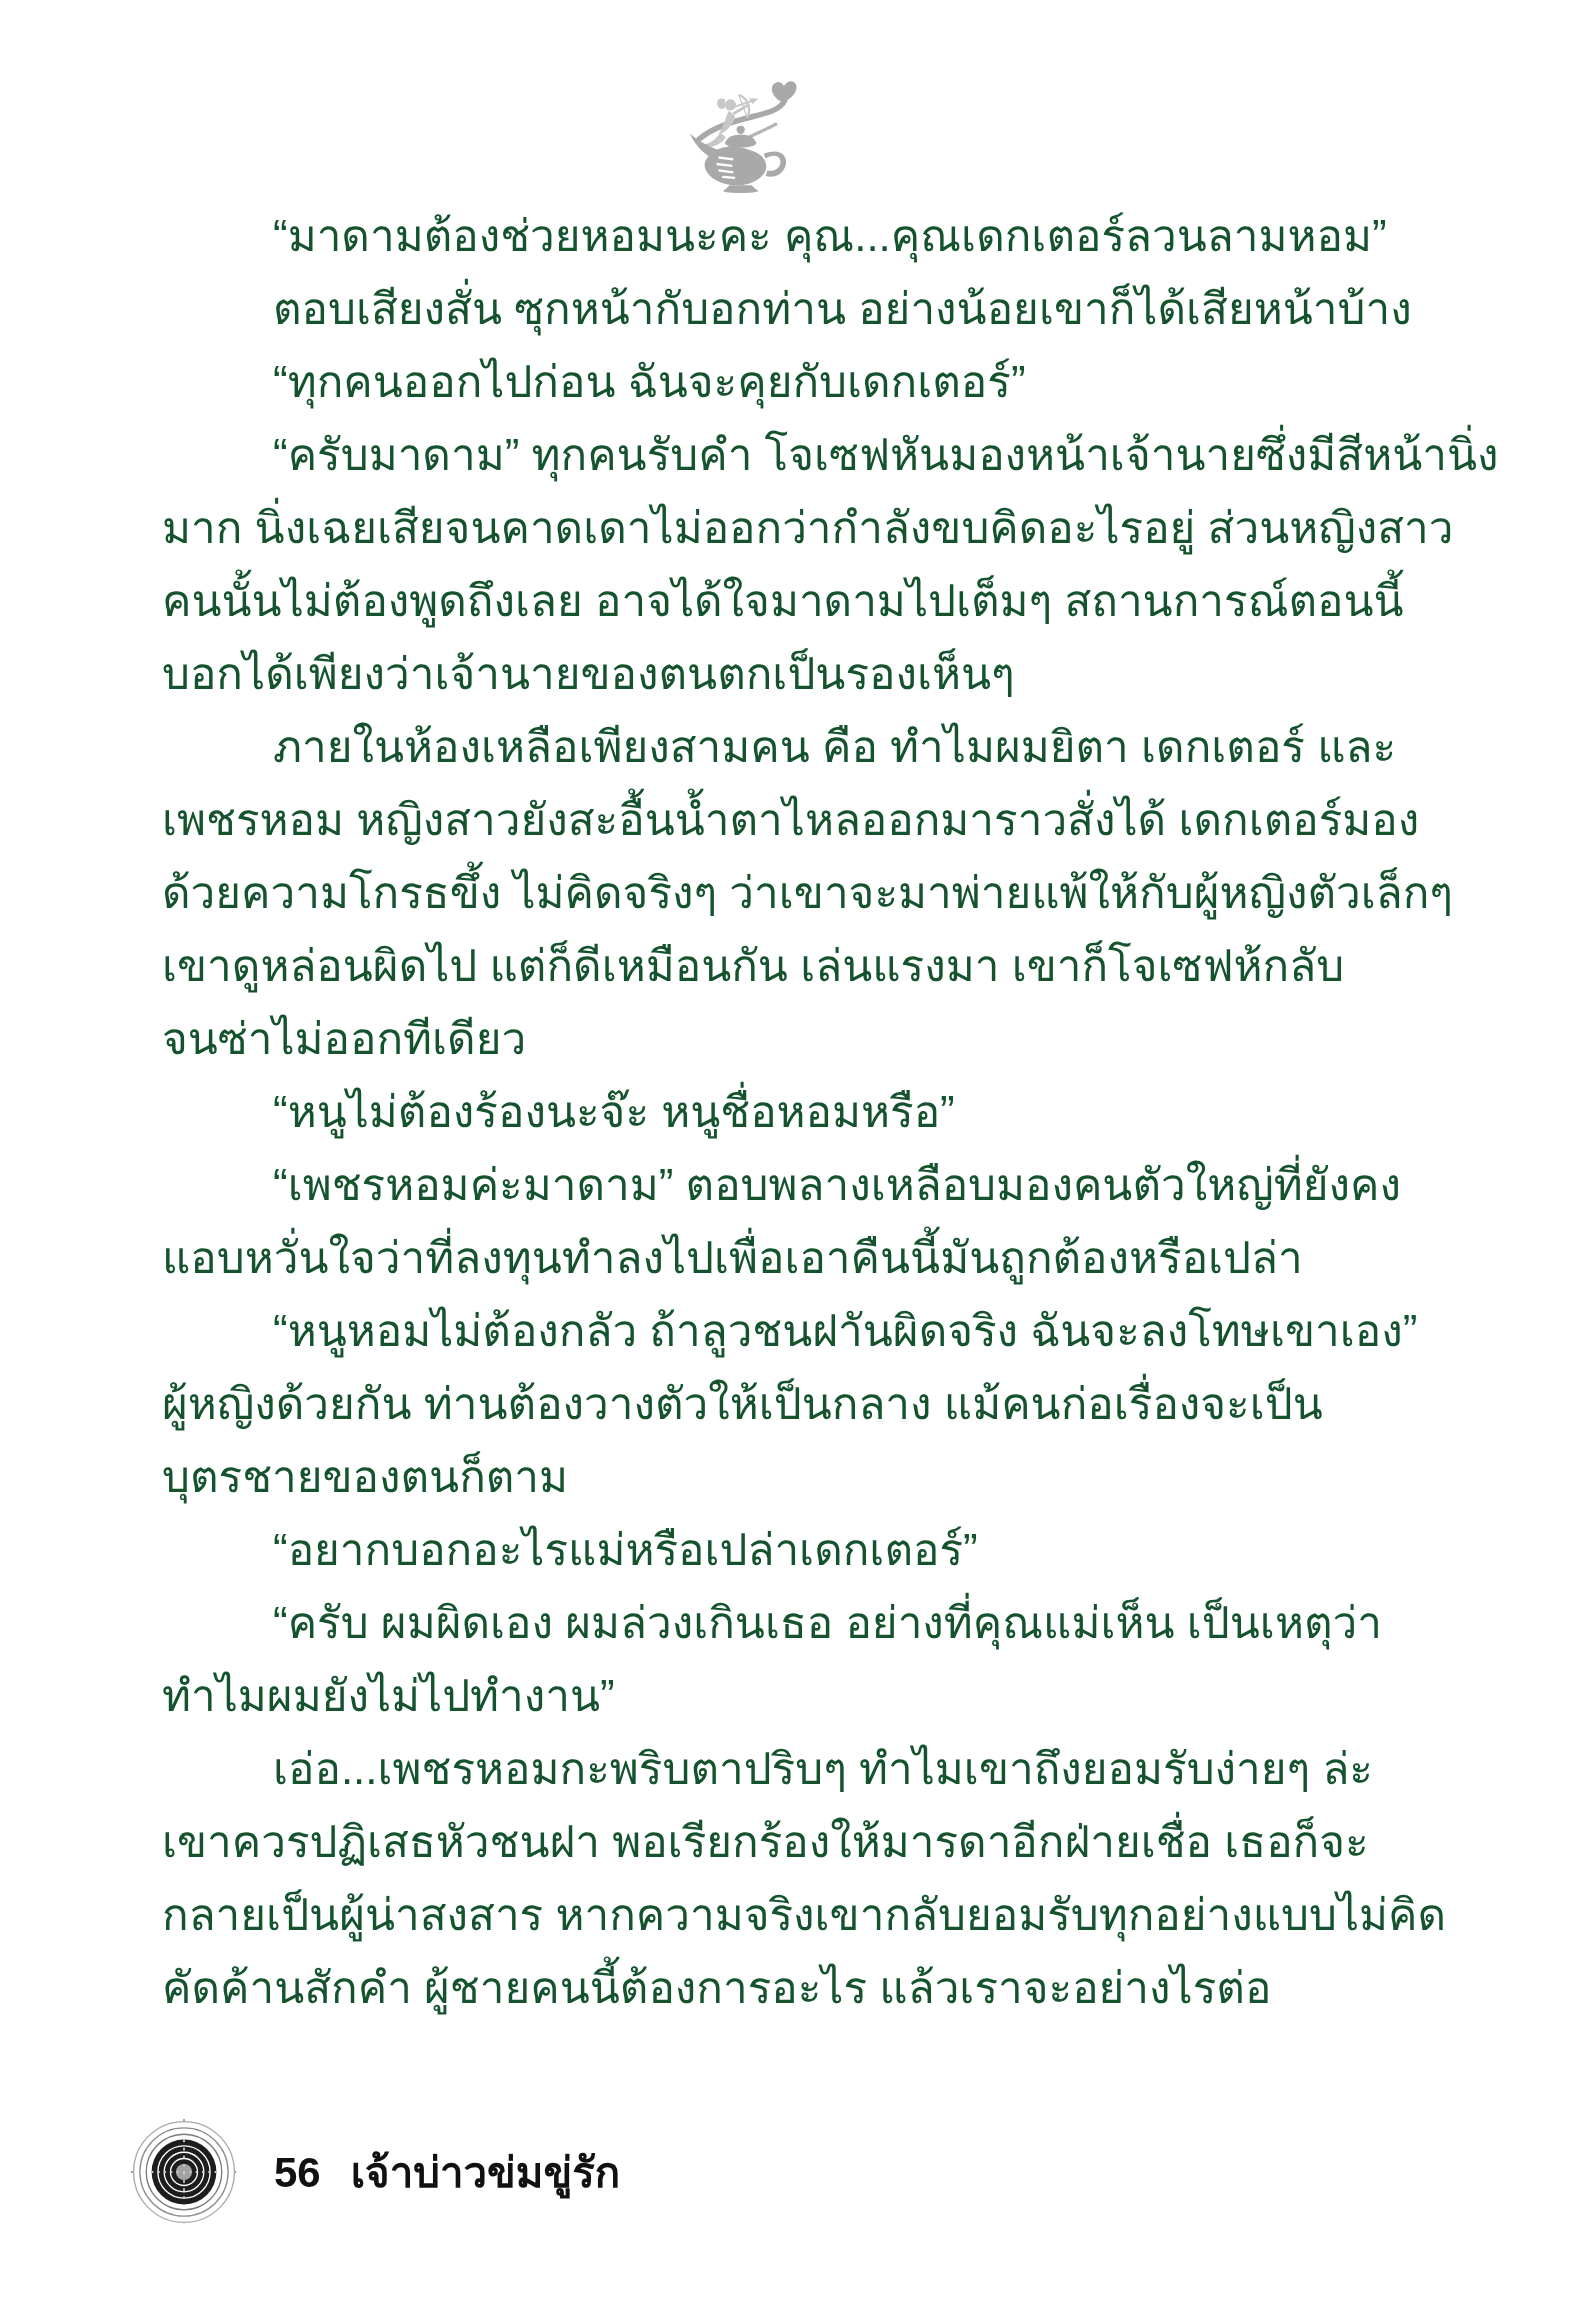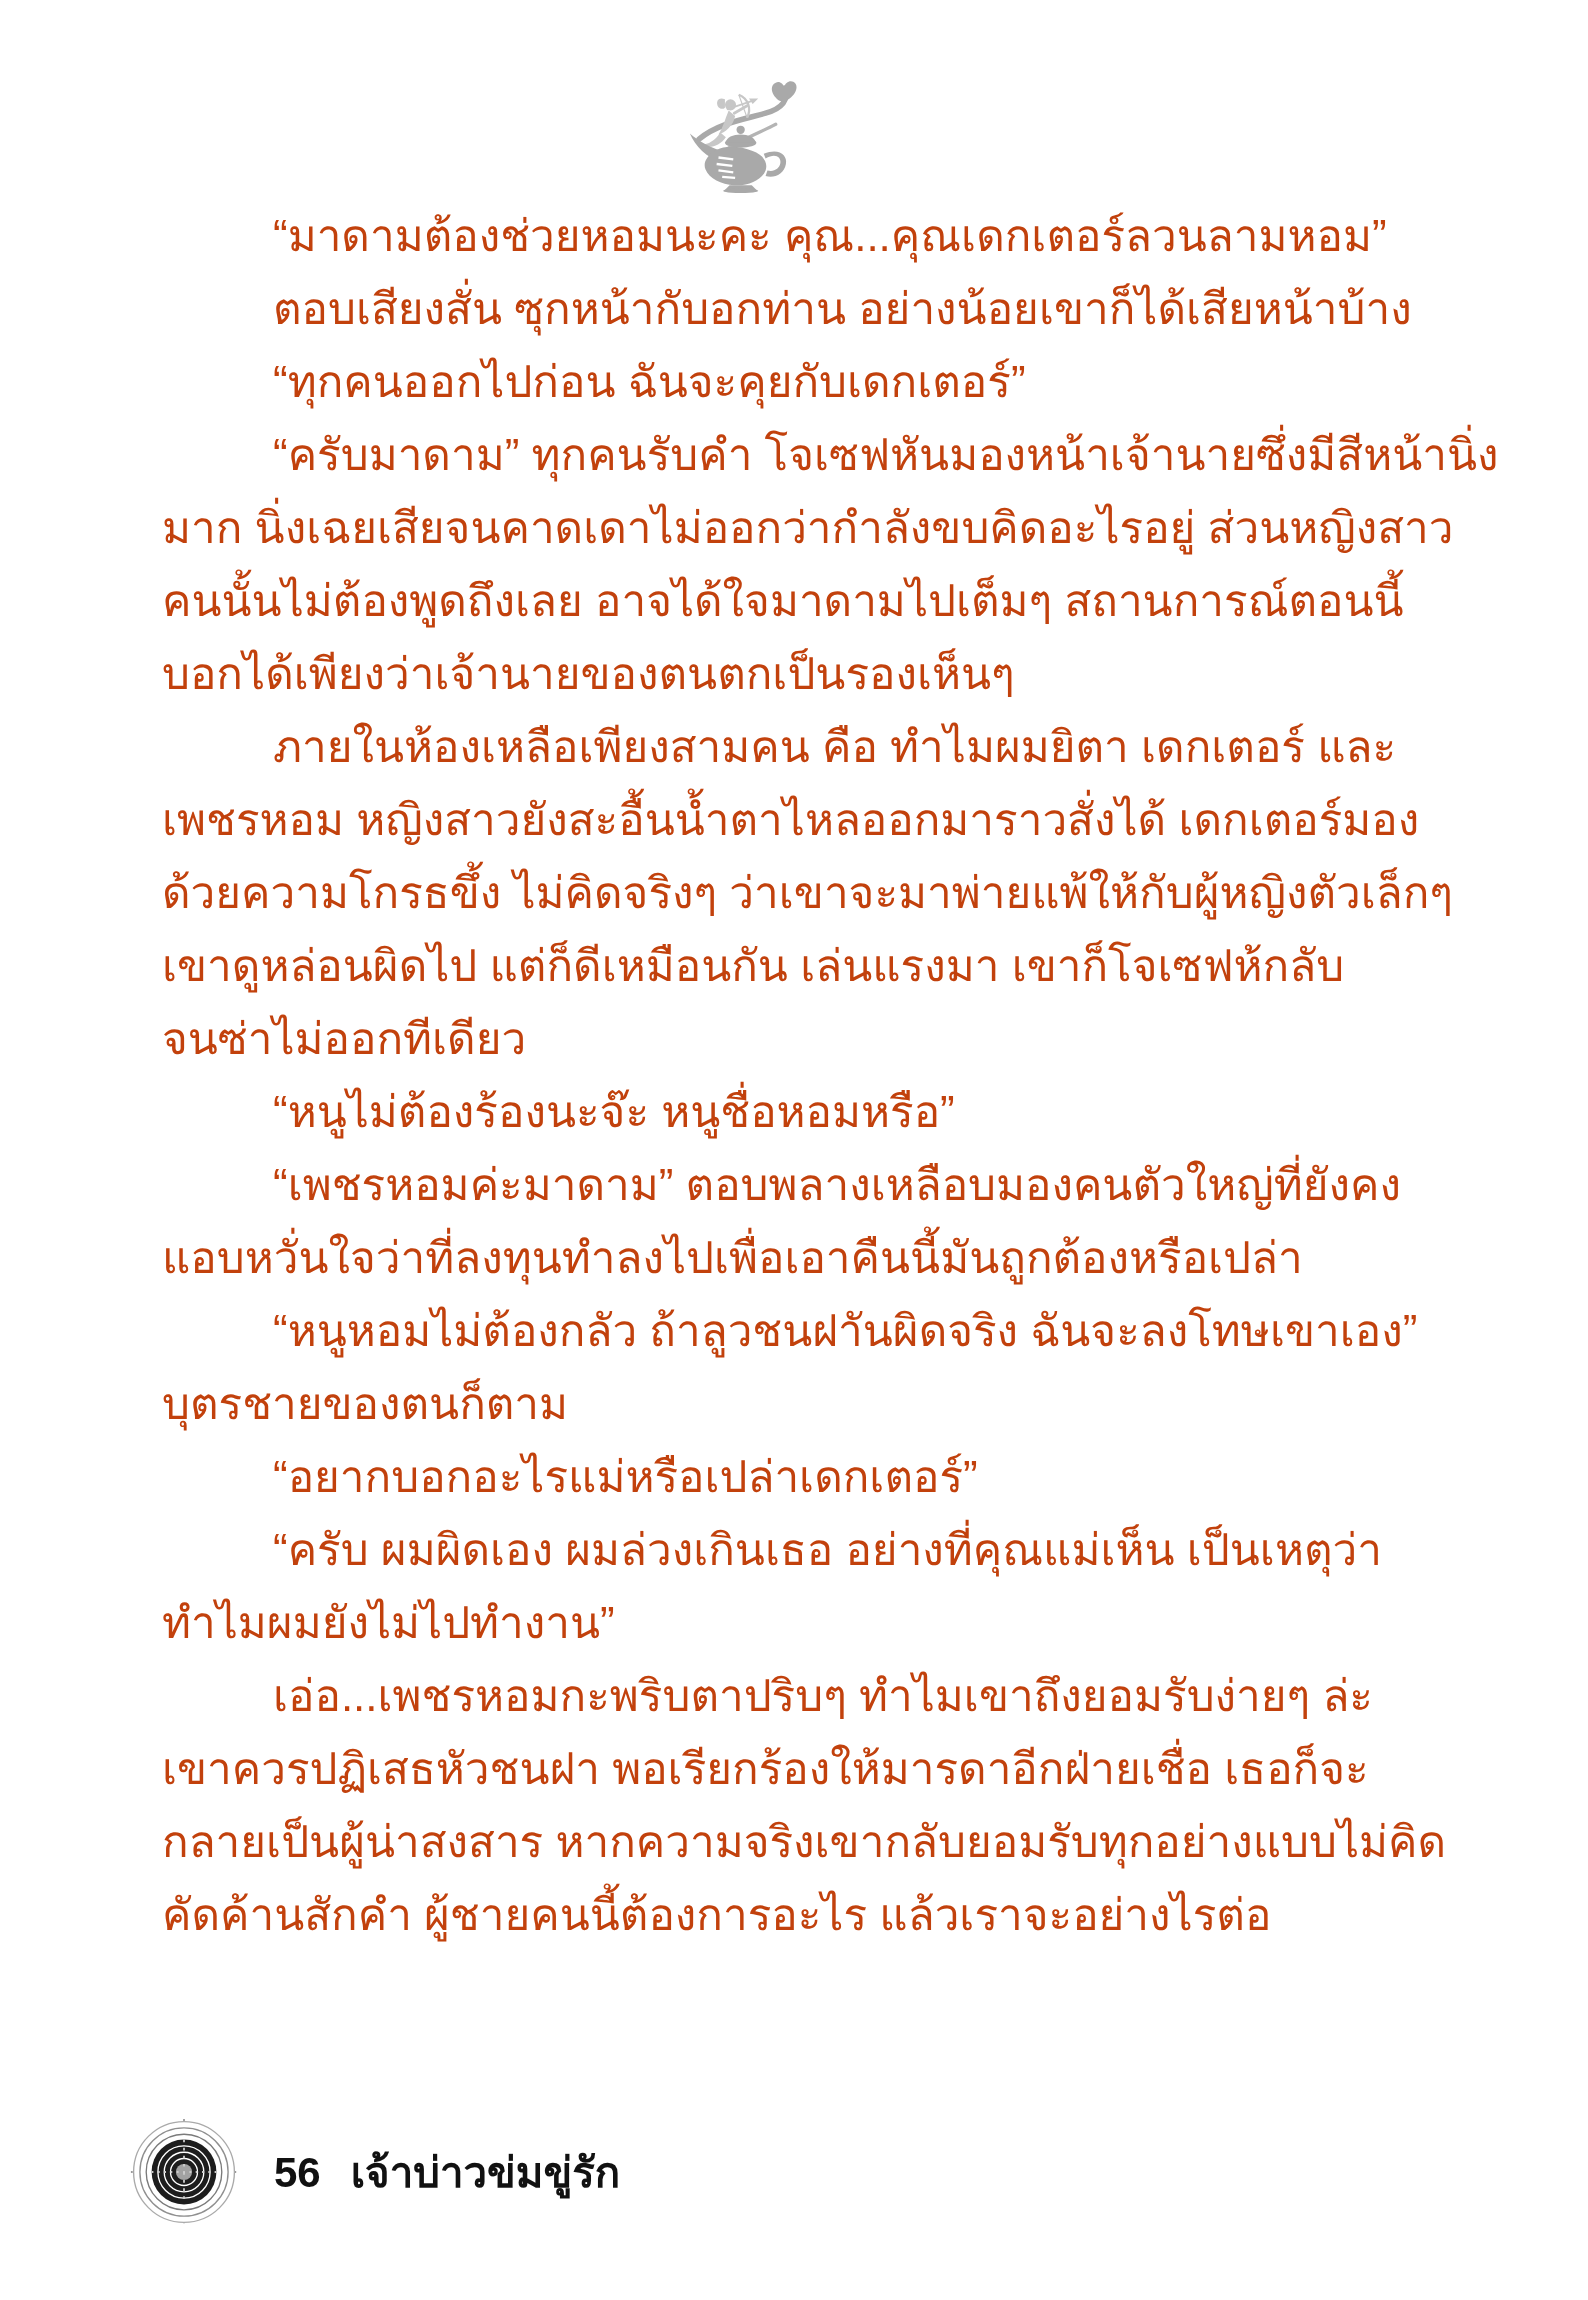--- a/index.html
+++ b/index.html
@@ -8,21 +8,21 @@
     width:1589px;height:2300px;
     background:#ffffff;
     overflow:hidden;
     font-family:"Liberation Sans","DejaVu Sans",sans-serif;
   }
   .ornament{
     position:absolute;left:688px;top:74px;width:109px;height:119px;
   }
   .body-text{
     position:absolute;left:162px;top:199px;width:1178px;
-    color:#c2410c;
+    color:#14532d;
   }
   .line{
     height:73px;line-height:73px;
     font-size:44px;
     white-space:nowrap;
     font-weight:400;
   }
   .line.indent{padding-left:111px;}
   .footer{
     position:absolute;left:0;top:2115px;width:1496px;height:116px;
@@ -92,20 +92,21 @@
       <div class="line">บอกได้เพียงว่าเจ้านายของตนตกเป็นรองเห็นๆ</div>
       <div class="line indent">ภายในห้องเหลือเพียงสามคน คือ ทำไมผมยิตา เดกเตอร์ และ</div>
       <div class="line">เพชรหอม หญิงสาวยังสะอื้นน้ำตาไหลออกมาราวสั่งได้ เดกเตอร์มอง</div>
       <div class="line">ด้วยความโกรธขึ้ง ไม่คิดจริงๆ ว่าเขาจะมาพ่ายแพ้ให้กับผู้หญิงตัวเล็กๆ</div>
       <div class="line">เขาดูหล่อนผิดไป แต่ก็ดีเหมือนกัน เล่นแรงมา เขาก็โจเซฟห้กลับ</div>
       <div class="line">จนซ่าไม่ออกทีเดียว</div>
       <div class="line indent">“หนูไม่ต้องร้องนะจ๊ะ หนูชื่อหอมหรือ”</div>
       <div class="line indent">“เพชรหอมค่ะมาดาม” ตอบพลางเหลือบมองคนตัวใหญ่ที่ยังคง</div>
       <div class="line">แอบหวั่นใจว่าที่ลงทุนทำลงไปเพื่อเอาคืนนี้มันถูกต้องหรือเปล่า</div>
       <div class="line indent">“หนูหอมไม่ต้องกลัว ถ้าลูวชนฝาันผิดจริง ฉันจะลงโทษเขาเอง”</div>
+      <div class="line">ผู้หญิงด้วยกัน ท่านต้องวางตัวให้เป็นกลาง แม้คนก่อเรื่องจะเป็น</div>
       <div class="line">บุตรชายของตนก็ตาม</div>
       <div class="line indent">“อยากบอกอะไรแม่หรือเปล่าเดกเตอร์”</div>
       <div class="line indent">“ครับ ผมผิดเอง ผมล่วงเกินเธอ อย่างที่คุณแม่เห็น เป็นเหตุว่า</div>
       <div class="line">ทำไมผมยังไม่ไปทำงาน”</div>
       <div class="line indent">เอ่อ...เพชรหอมกะพริบตาปริบๆ ทำไมเขาถึงยอมรับง่ายๆ ล่ะ</div>
       <div class="line">เขาควรปฏิเสธหัวชนฝา พอเรียกร้องให้มารดาอีกฝ่ายเชื่อ เธอก็จะ</div>
       <div class="line">กลายเป็นผู้น่าสงสาร หากความจริงเขากลับยอมรับทุกอย่างแบบไม่คิด</div>
       <div class="line">คัดค้านสักคำ ผู้ชายคนนี้ต้องการอะไร แล้วเราจะอย่างไรต่อ</div>
     </div>
 

